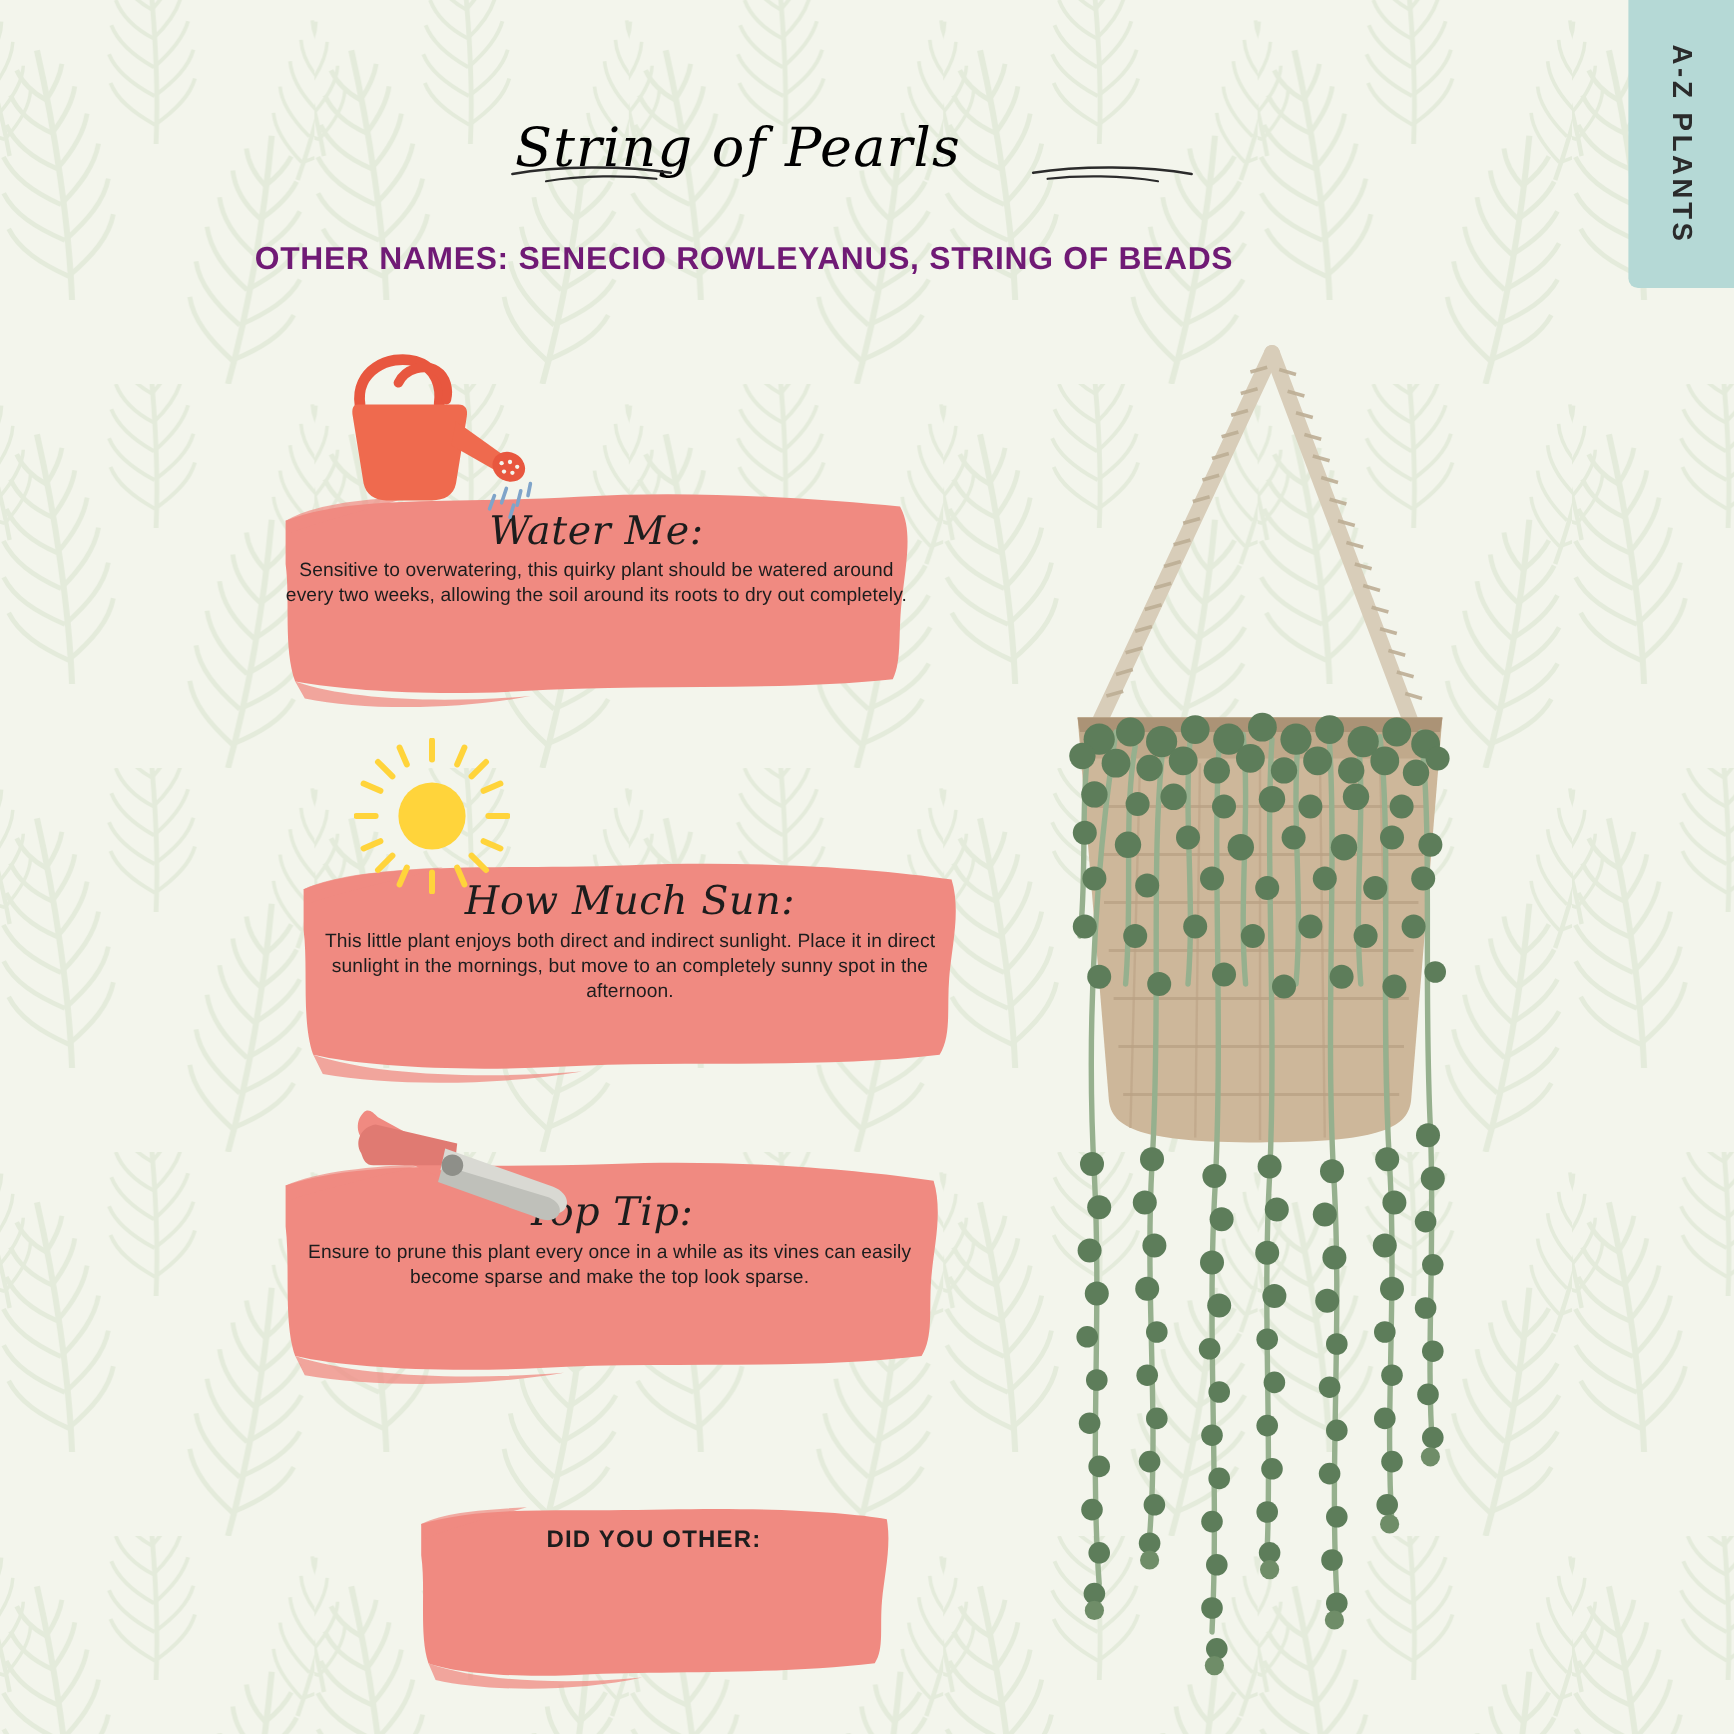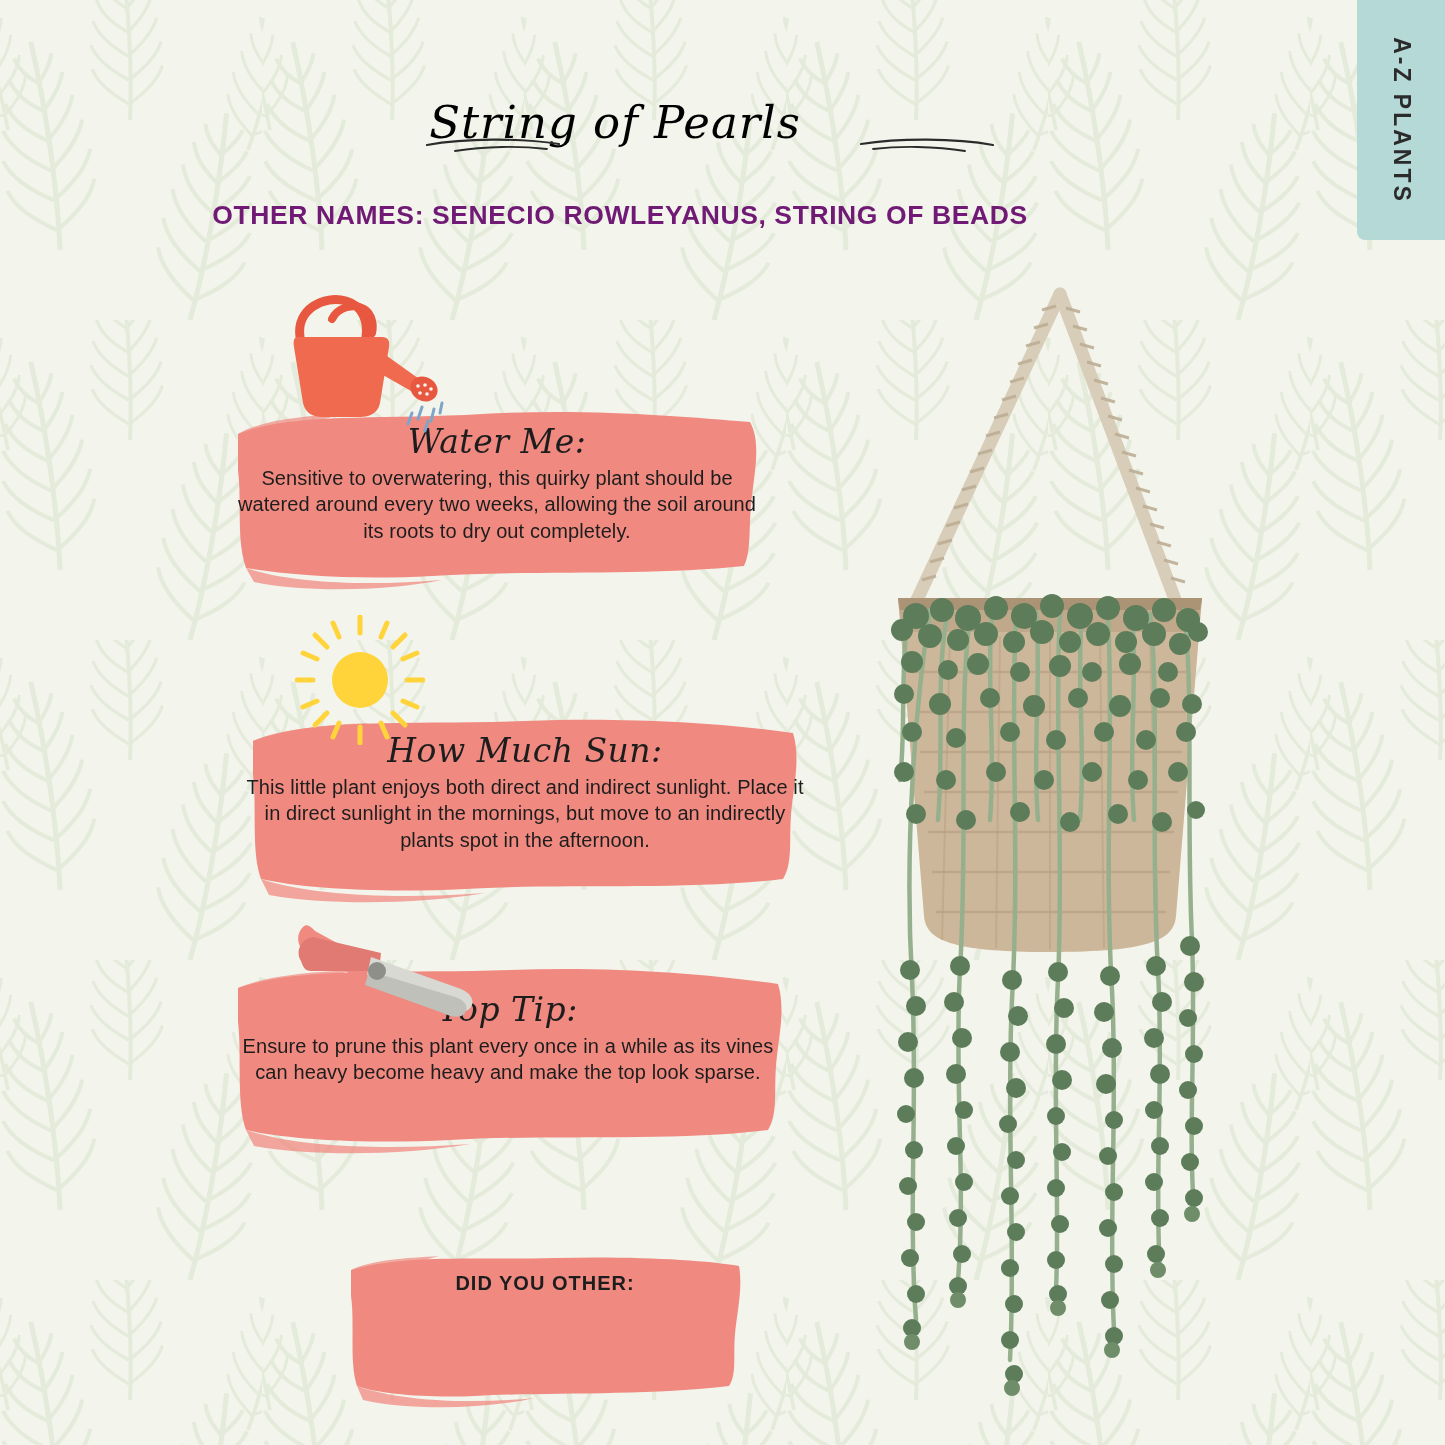--- a/index.html
+++ b/index.html
@@ -98,21 +98,21 @@
   .block h2 {
     margin: 0 0 4px 0;
     font-family: "DejaVu Serif", serif;
     font-style: italic;
     font-weight: normal;
     font-size: 33px;
     letter-spacing: 0.5px;
   }
   .block p {
     margin: 0;
-    font-size: 20px;
+    font-size: 16px;
     line-height: 1.32;
     letter-spacing: 0.1px;
   }
 
   
   #block-water   { left: 232px; top: 400px;  width: 530px; height: 200px; }
   #block-water .content { padding-top: 22px; text-align: center; }
   #block-sun     { left: 232px; top: 711px;  width: 560px; height: 200px; margin-left: 13px; }
   #block-sun .content { padding-top: 20px; }
   #block-tip     { left: 228px; top: 960px;  width: 560px; height: 200px; }
@@ -253,21 +253,21 @@
   </div>
 
   <div class="block" id="block-sun">
     <svg class="brush" width="560" height="200" viewBox="0 0 560 200" preserveAspectRatio="none" xmlns="http://www.w3.org/2000/svg">
       <path d="M8,30 C 70,6 170,14 280,10 C 380,6 480,12 548,22 C 556,48 548,78 546,104 C 544,130 548,152 538,168 C 440,180 320,172 220,178 C 140,182 60,178 16,168 C 6,140 12,96 8,64 Z" fill="#f08a81"></path>
       <path d="M16,168 C 70,186 160,188 240,182 C 170,194 80,194 24,184 Z" fill="#f08a81" opacity="0.75"></path>
       <path d="M8,30 C 34,18 80,14 124,12 C 80,24 40,32 12,42 Z" fill="#f08a81" opacity="0.7"></path>
     </svg>
     <div class="content">
       <h2>How Much Sun:</h2>
-      <p>This little plant enjoys both direct and indirect sunlight. Place it in direct sunlight in the mornings, but move to an indirectly plants spot in the afternoon.</p>
+      <p>This little plant enjoys both direct and indirect sunlight. Place it in direct sunlight in the mornings, but move to an completely sunny spot in the afternoon.</p>
     </div>
   </div>
 
   <div class="deco-icon" id="icon-shears">
     <svg viewBox="0 0 200 130" xmlns="http://www.w3.org/2000/svg">
       <g>
         <path d="M18,22 C 10,30 12,44 24,50 L86,78 L96,62 L30,26 C 26,22 22,18 18,22 Z" fill="#f08a81"></path>
         <path d="M16,56 C 10,46 16,34 28,32 L96,48 L94,66 L26,66 C 20,66 18,62 16,56 Z" fill="#e07a72"></path>
         <path d="M86,52 L176,84 C 186,88 190,96 186,102 C 182,108 172,108 164,104 L82,70 Z" fill="#d9d9d3"></path>
         <path d="M84,66 L170,92 C 180,95 184,102 180,108 C 176,114 166,112 158,108 L80,80 Z" fill="#bfc0ba"></path>
@@ -277,21 +277,21 @@
   </div>
 
   <div class="block" id="block-tip">
     <svg class="brush" width="560" height="200" viewBox="0 0 560 200" preserveAspectRatio="none" xmlns="http://www.w3.org/2000/svg">
       <path d="M10,28 C 72,6 172,14 282,10 C 382,6 482,14 550,24 C 558,50 550,80 548,106 C 546,132 550,154 540,170 C 442,182 322,174 222,180 C 142,184 62,180 18,170 C 8,142 14,96 10,62 Z" fill="#f08a81"></path>
       <path d="M18,170 C 72,188 162,190 242,184 C 172,196 82,196 26,186 Z" fill="#f08a81" opacity="0.75"></path>
       <path d="M10,28 C 36,16 82,12 126,10 C 82,22 42,30 14,40 Z" fill="#f08a81" opacity="0.7"></path>
     </svg>
     <div class="content">
       <h2>Top Tip:</h2>
-      <p>Ensure to prune this plant every once in a while as its vines can heavy become heavy and make the top look sparse.</p>
+      <p>Ensure to prune this plant every once in a while as its vines can easily become sparse and make the top look sparse.</p>
     </div>
   </div>
 
   <div class="block" id="block-fact">
     <svg class="brush" width="400" height="160" viewBox="0 0 400 160" preserveAspectRatio="none" xmlns="http://www.w3.org/2000/svg">
       <path d="M6,20 C 60,4 130,10 210,8 C 290,6 360,10 394,16 C 398,38 392,62 390,84 C 388,106 392,124 384,136 C 300,146 200,142 130,146 C 80,148 34,144 12,136 C 4,112 10,74 6,46 Z" fill="#f08a81"></path>
       <path d="M12,136 C 56,152 130,154 190,148 C 136,160 62,160 18,150 Z" fill="#f08a81" opacity="0.75"></path>
       <path d="M6,20 C 26,10 60,8 94,6 C 58,16 28,24 10,32 Z" fill="#f08a81" opacity="0.7"></path>
     </svg>
     <div class="content">

